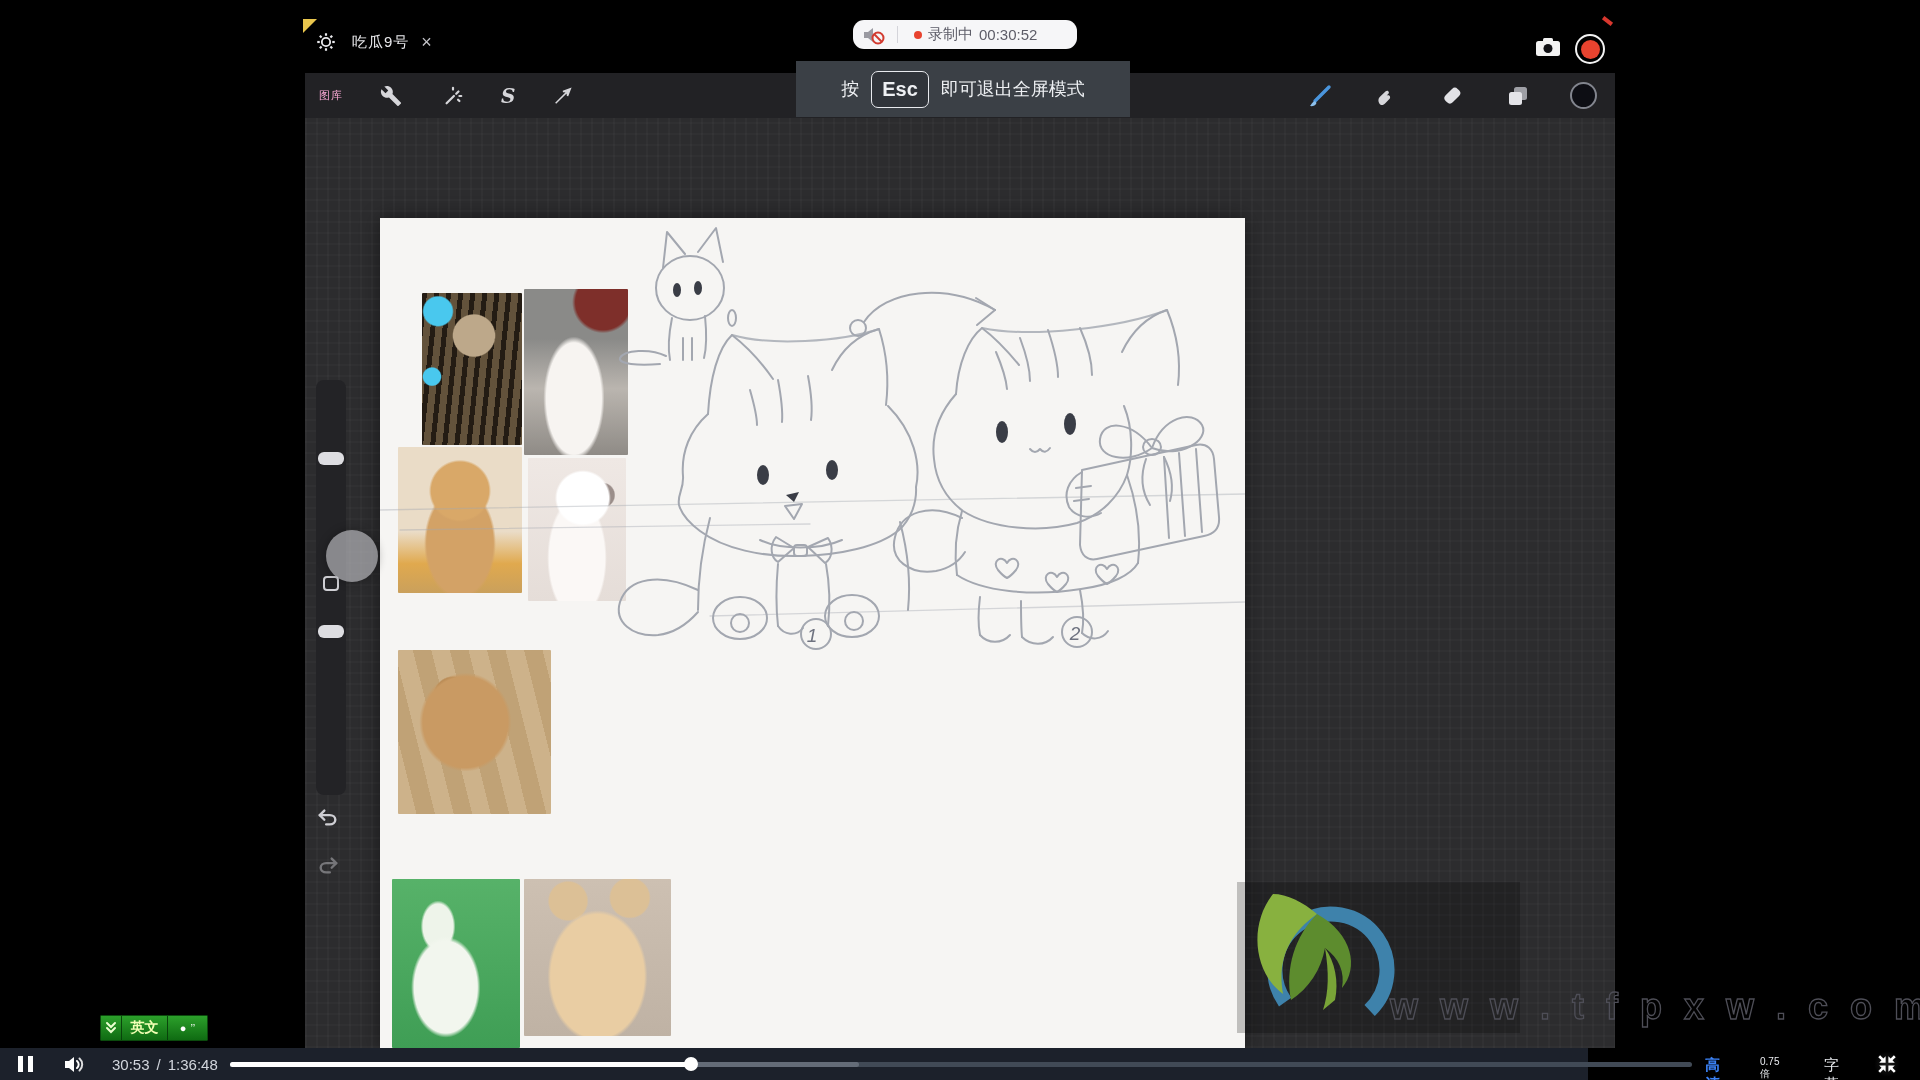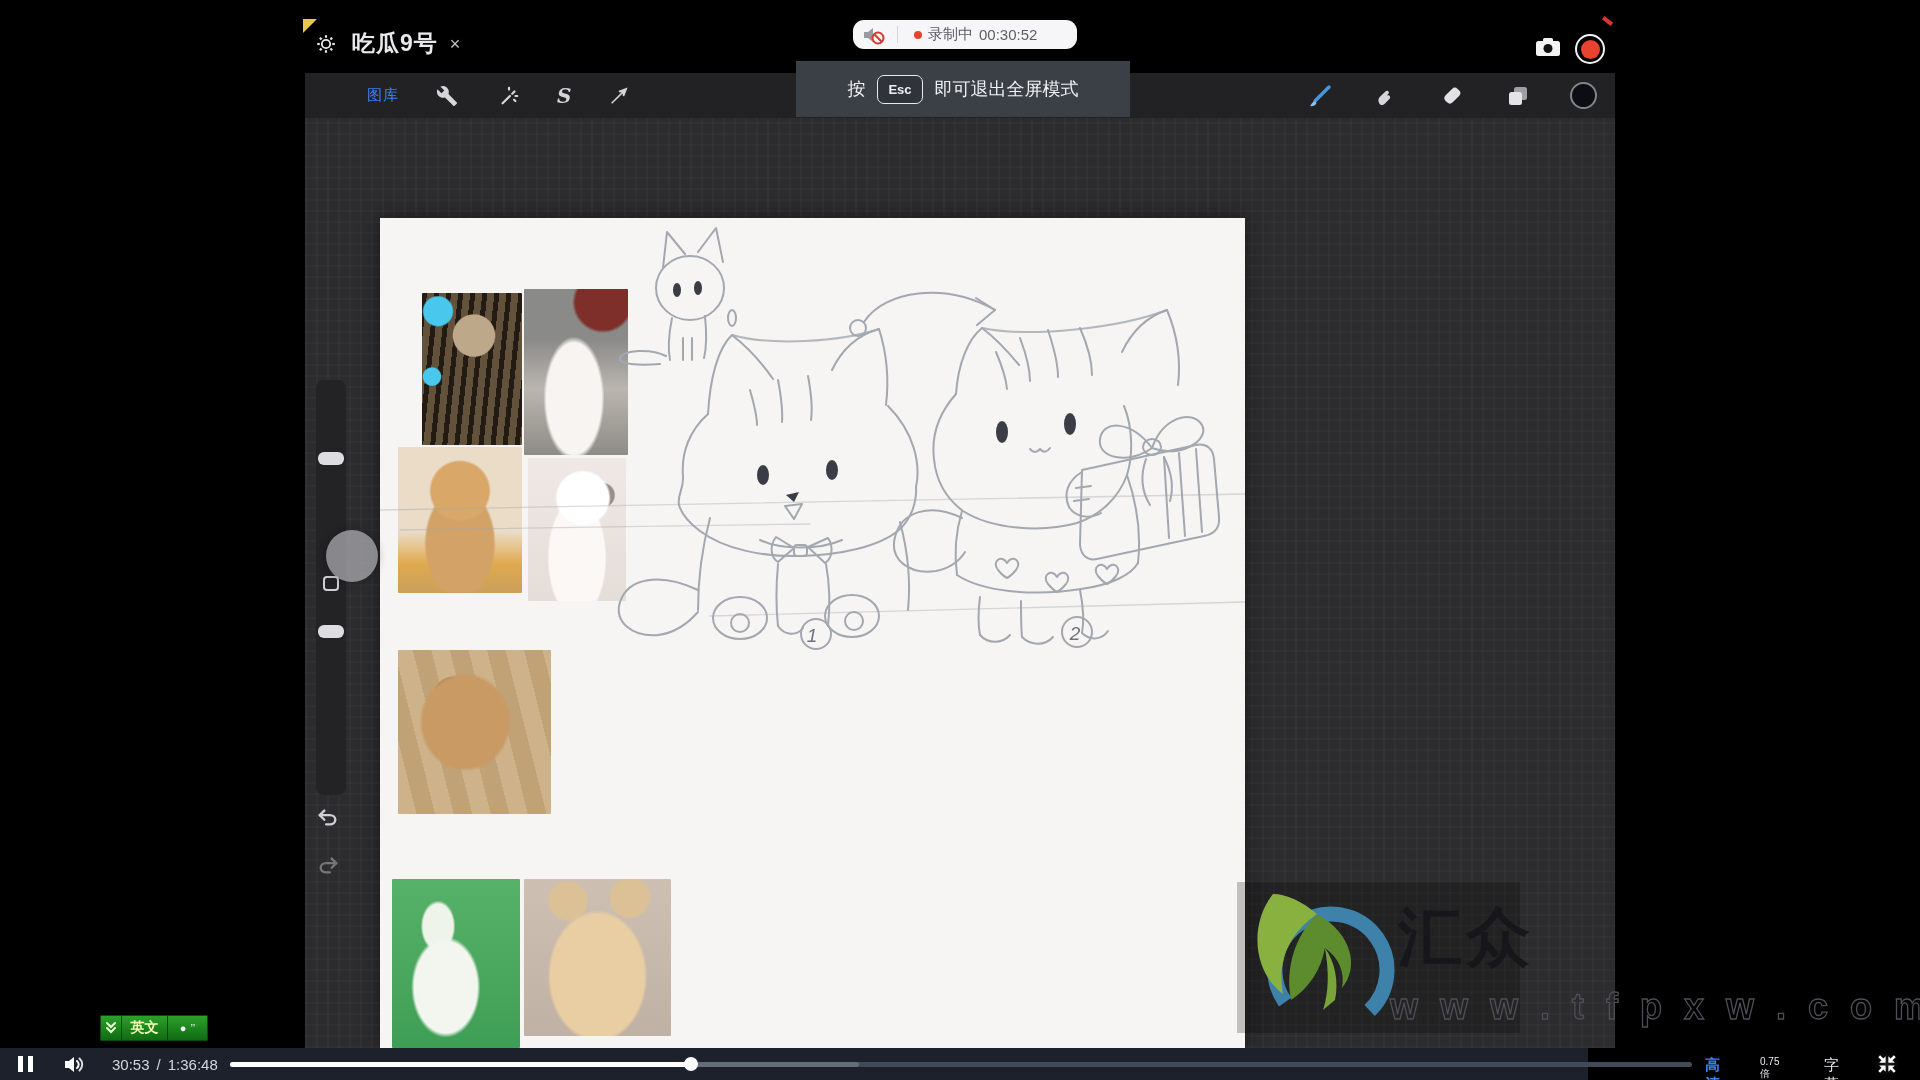--- a/index.html
+++ b/index.html
@@ -3,49 +3,49 @@
 <meta charset="utf-8">
 <style>
   html,body{margin:0;padding:0;background:#000;}
   *{box-sizing:border-box;font-family:"Liberation Sans", sans-serif;}
   .stage{position:relative;width:1920px;height:1080px;background:#000;overflow:hidden;}
 
   
   .corner-marker{position:absolute;left:303px;top:19px;width:0;height:0;
     border-top:14px solid #e9c64d;border-right:14px solid transparent;}
   .tab{position:absolute;left:312px;top:28px;display:flex;align-items:center;gap:12px;color:#e9e9ec;}
-  .tab .title{font-size:23px;letter-spacing:1px;font-weight:bold;}
+  .tab .title{font-size:15px;letter-spacing:1px;}
   .tab .close{color:#c3c3c8;font-size:18px;line-height:1;cursor:default;}
 
   
   .rec-pill{position:absolute;left:853px;top:20px;width:224px;height:29px;background:#f6f6f8;
     border-radius:11px;display:flex;align-items:center;box-shadow:0 1px 3px rgba(0,0,0,.5);}
   .rec-pill .mute-wrap{position:relative;width:44px;display:flex;justify-content:center;}
   .rec-pill .divider{width:1px;height:17px;background:#d4d4da;}
   .rec-pill .rec-text{display:flex;align-items:center;gap:6px;margin-left:16px;color:#5d5d68;font-size:15px;}
   .red-dot{width:8px;height:8px;border-radius:50%;background:#e8432f;}
 
   
   .esc-toast{position:absolute;left:796px;top:61px;width:334px;height:56px;background:#3b4046;
     display:flex;align-items:center;justify-content:center;gap:12px;color:#eef0f3;font-size:18px;z-index:6;}
-  .esc-key{border:1.5px solid #e8eaee;border-radius:7px;padding:6px 10px;font-weight:bold;font-size:13px;background:#30343a;}
+  .esc-key{border:1.5px solid #e8eaee;border-radius:7px;padding:6px 10px;font-weight:bold;font-size:20px;background:#30343a;}
 
   
   .cam{position:absolute;left:1535px;top:36px;}
   .rec-btn{position:absolute;left:1575px;top:34px;width:30px;height:30px;border-radius:50%;
     border:2.5px solid #f2f2f2;background:#000;display:flex;align-items:center;justify-content:center;}
   .rec-btn i{display:block;width:19px;height:19px;border-radius:50%;background:#e8432f;}
   .red-mark{position:absolute;left:1602px;top:19px;width:11px;height:4px;background:#d8372e;transform:rotate(38deg);}
 
   
   .toolbar{position:absolute;left:305px;top:73px;width:1310px;height:45px;background:#222225;
     display:flex;align-items:center;z-index:2;}
   .tb-left{display:flex;align-items:center;gap:34px;margin-left:14px;}
   .tb-right{position:absolute;right:18px;display:flex;align-items:center;gap:38px;}
-  .gallery{color:#3b82f6;font-size:15px;letter-spacing:1px;margin-left:48px;}
+  .gallery{color:#f9a8d4;font-size:11px;letter-spacing:1px;}
   .sel-s{color:#d6d6da;font-size:20px;font-family:"DejaVu Serif", serif;font-style:italic;font-weight:bold;}
   .tb-icon{display:flex;align-items:center;justify-content:center;width:28px;height:28px;}
   .color-swatch{width:27px;height:27px;border-radius:50%;background:#0d0e14;border:2px solid #82858e;}
 
   .workspace{position:absolute;left:305px;top:118px;width:1310px;height:930px;background:#2c2c2e;overflow:hidden;
     background-image:
       repeating-linear-gradient(90deg, rgba(255,255,255,.022) 0 2px, transparent 2px 11px),
       repeating-linear-gradient(0deg, rgba(255,255,255,.018) 0 2px, transparent 2px 11px);}
 
   
@@ -385,21 +385,20 @@
 
   <div class="wm-box"></div>
   <span class="wm-logo">
     <svg width="170" height="158" viewBox="0 0 170 158">
       <circle cx="88" cy="82" r="56" fill="none" stroke="#3e82ab" stroke-width="15" stroke-dasharray="255 97" transform="rotate(-215 88 82)"></circle>
       <path d="M30 6 C6 36 10 84 40 106 C34 72 46 46 74 26 C60 14 44 6 30 6 Z" fill="#88b13f"></path>
       <path d="M74 26 C52 48 42 80 48 112 C66 100 78 82 82 60 C96 70 102 84 99 100 C116 80 110 46 74 26 Z" fill="#5d8c2e"></path>
       <path d="M82 60 C86 84 86 104 80 122 L92 112 C96 94 92 74 82 60 Z" fill="#79a437"></path>
     </svg>
   </span>
-  <span class="wm-brand">汇众</span>
   <span class="wm-site">w w w . t f p x w . c o m</span>
 
   <div class="ime">
     <span class="seg chev">
       <svg width="12" height="14" viewBox="0 0 12 14" fill="none" stroke="#eaffd0" stroke-width="2" stroke-linecap="round">
         <path d="M2 2 L6 6 L10 2"></path>
           <path d="M2 7 L6 11 L10 7"></path>
       </svg>
     </span>
     <span class="seg lang">英文</span>

